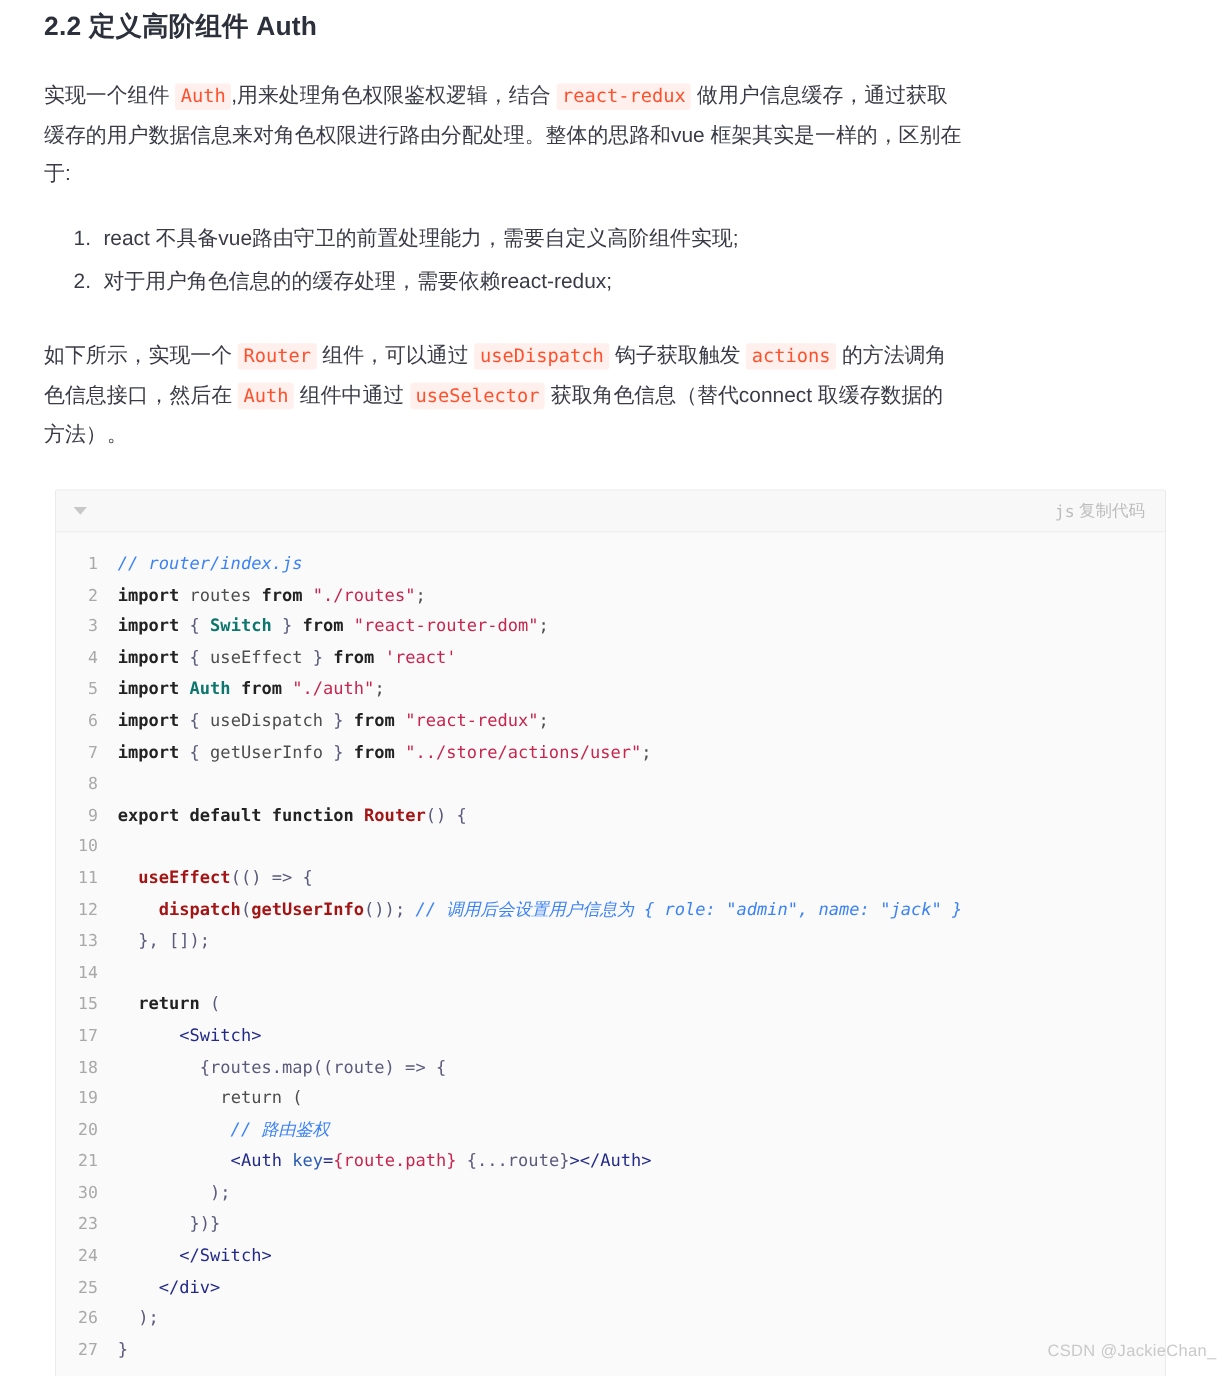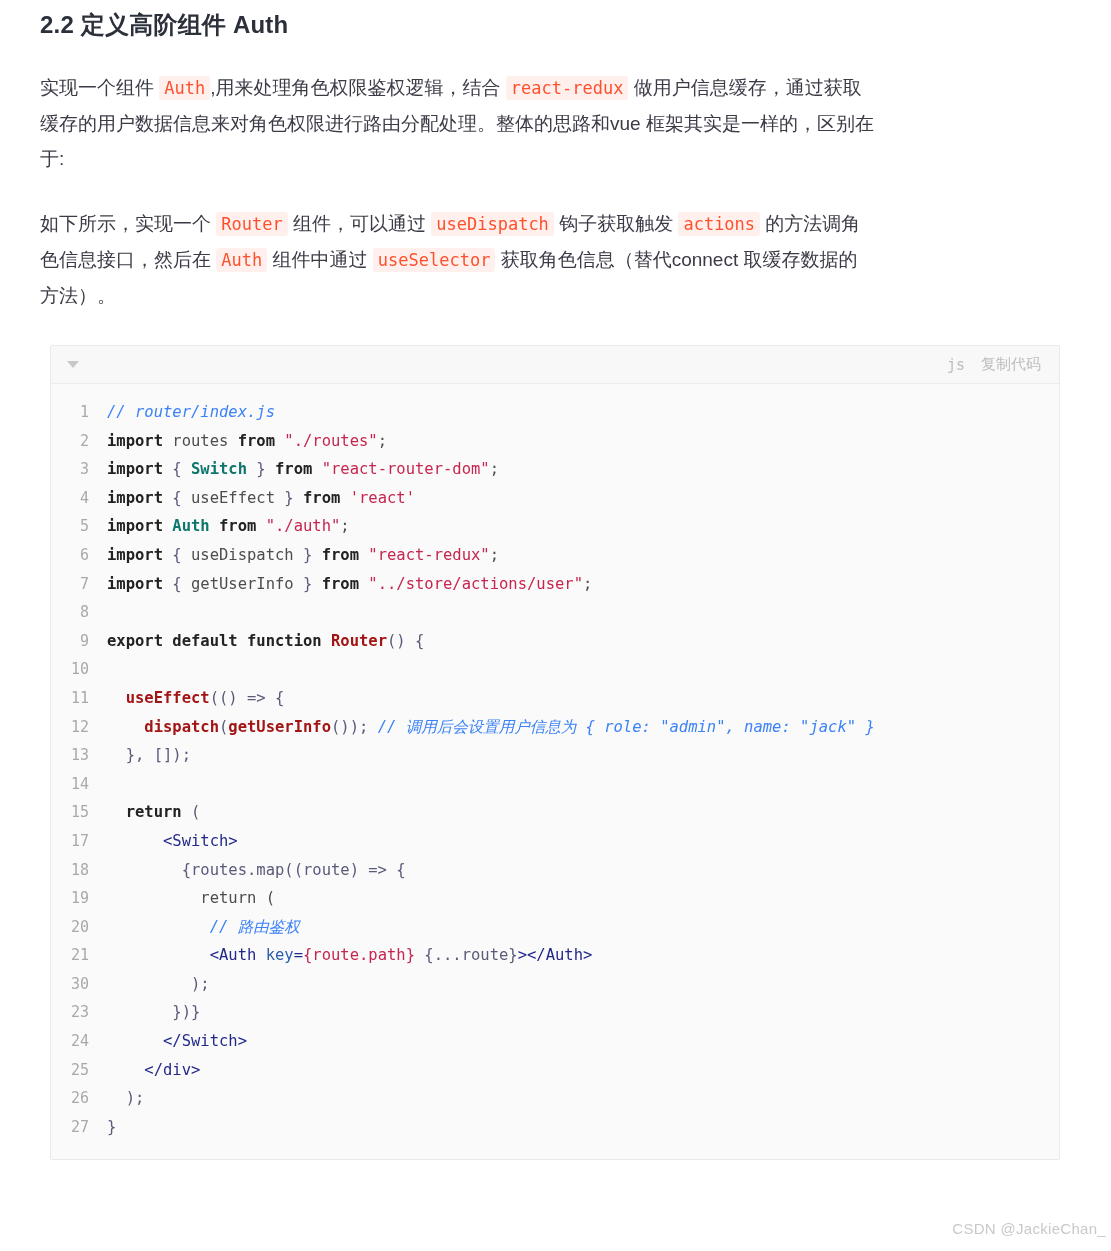--- a/index.html
+++ b/index.html
@@ -91,21 +91,21 @@
     width: 0;
     height: 0;
     border-left: 6px solid transparent;
     border-right: 6px solid transparent;
     border-top: 7px solid #c8c8c8;
     margin-left: 6px;
   }
   .header-right {
     display: flex;
     align-items: center;
-    gap: 16px;
+    gap: 4px;
     color: #b8b8b8;
     font-size: 15px;
     text-align: center;
   }
   .lang-label {
     font-family: "DejaVu Sans Mono", "Liberation Mono", monospace;
     color: #bdbdbd;
     font-size: 15px;
   }
   .copy-btn {
@@ -169,20 +169,24 @@
 <body>
 
 <div class="article">
 
   <h2 class="h2">2.2 定义高阶组件 Auth</h2>
 
   <p class="para">
     <span>实现一个组件 </span><code class="inline">Auth</code><span>,用来处理角色权限鉴权逻辑，结合 </span><code class="inline">react-redux</code><span> 做用户信息缓存，通过获取缓存的用户数据信息来对角色权限进行路由分配处理。整体的思路和vue 框架其实是一样的，区别在于:</span>
   </p>
 
+  <ol class="numlist">
+    <li>react 不具备vue路由守卫的前置处理能力，需要自定义高阶组件实现;</li>
+    <li>对于用户角色信息的的缓存处理，需要依赖react-redux;</li>
+  </ol>
 
   <p class="para tight">
     <span>如下所示，实现一个 </span><code class="inline">Router</code><span> 组件，可以通过 </span><code class="inline">useDispatch</code><span> 钩子获取触发 </span><code class="inline">actions</code><span> 的方法调角色信息接口，然后在 </span><code class="inline">Auth</code><span> 组件中通过 </span><code class="inline">useSelector</code><span> 获取角色信息（替代connect 取缓存数据的方法）。</span>
   </p>
 
   <div class="codeblock">
     <div class="code-header">
       <div class="collapse-tri"></div>
       <div class="header-right">
         <span class="lang-label">js</span>

